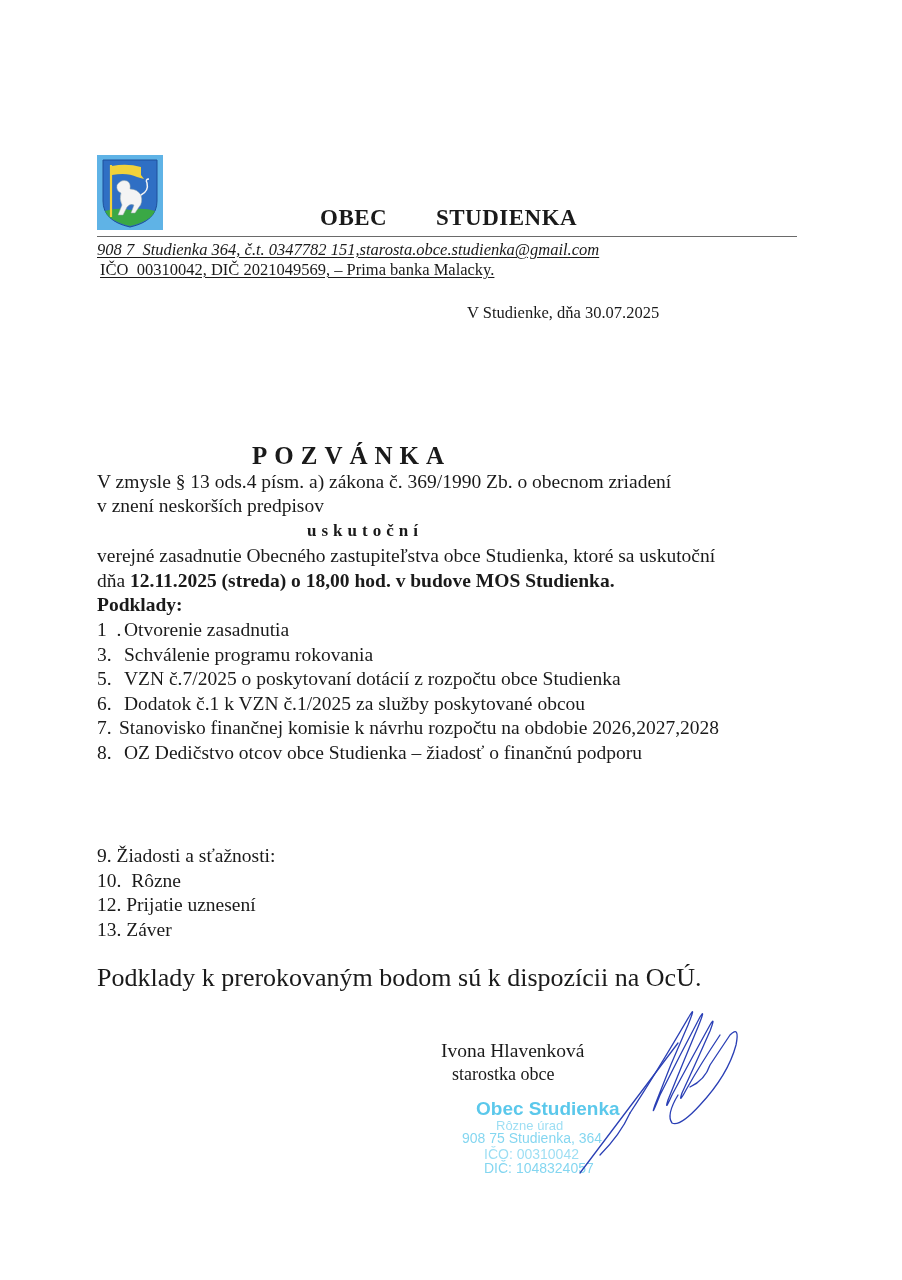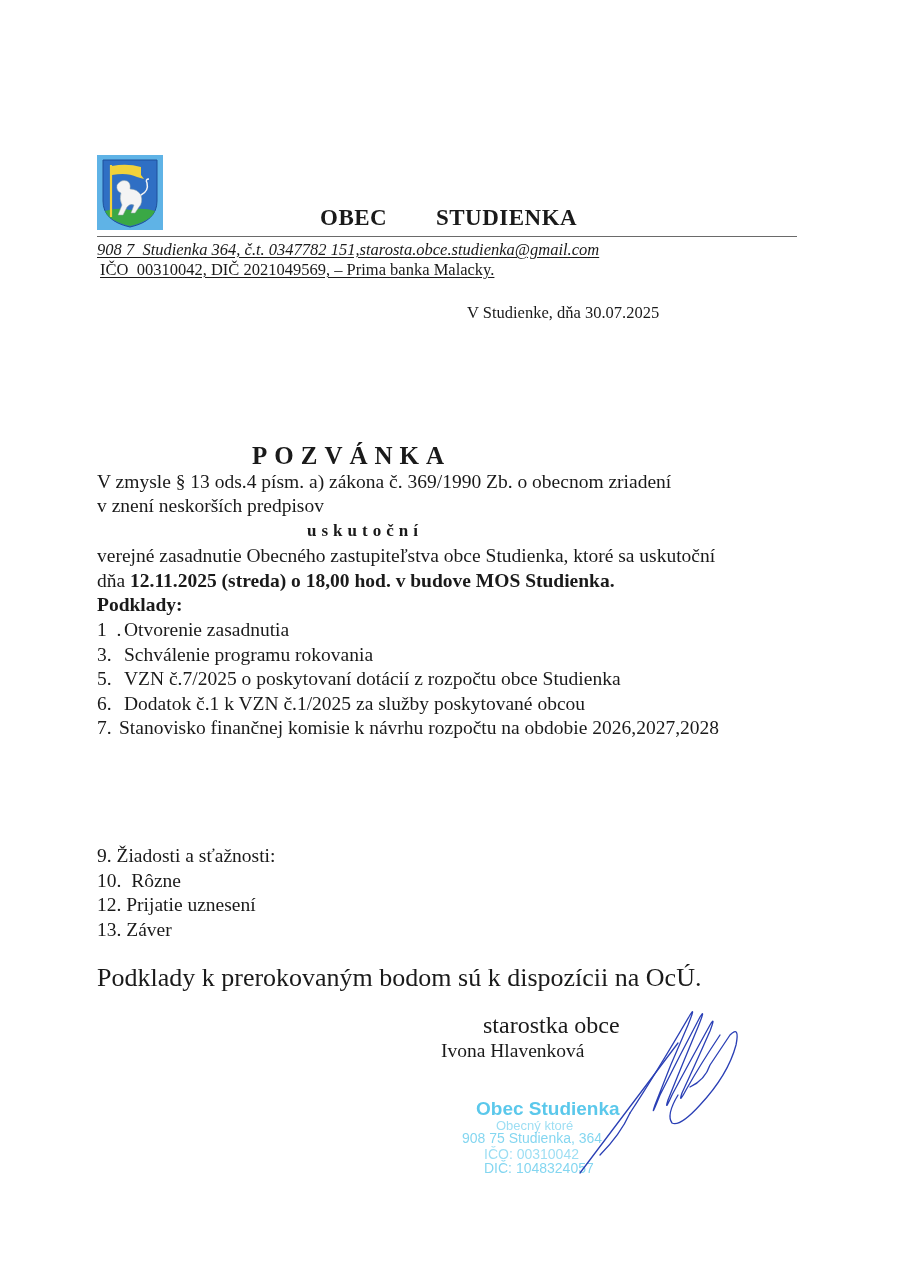--- a/index.html
+++ b/index.html
@@ -23,21 +23,21 @@
   .para2 b { font-weight: bold; }
   .program-label { top: 593px; font-weight: bold; }
   .prog-list { left: 97px; top: 618px; font-size: 19.5px; line-height: 24.6px; }
   .prog-list div { white-space: nowrap; }
   .prog-list .num { display: inline-block; width: 27px; }
   .prog-list .num.tight { width: 22px; }
   .extra-list { left: 97px; top: 844px; font-size: 19.5px; line-height: 24.6px; }
   .extra-list div { white-space: pre; }
   .note { left: 97px; top: 963px; font-size: 26px; }
   .signer-name { left: 441px; top: 1040px; font-size: 19.5px; }
-  .signer-role { left: 452px; top: 1012px; font-size: 24px; margin-left: 31px; }
+  .signer-role { left: 452px; top: 1064px; font-size: 18px; }
   .stamp { left: 462px; top: 1098px; width: 180px; color: #3fbfe8; font-family: "Liberation Sans", "DejaVu Sans", sans-serif;
            opacity: 0.85; }
   .stamp .s1 { position: absolute; left: 14px; top: 0; font-size: 19px; font-weight: bold; }
   .stamp .s2 { position: absolute; left: 34px; top: 20px; font-size: 13px; opacity: 0.6; }
   .stamp .s3 { position: absolute; left: 0; top: 32px; font-size: 14px; opacity: 0.75; }
   .stamp .s4 { position: absolute; left: 22px; top: 48px; font-size: 14px; opacity: 0.6; }
   .stamp .s5 { position: absolute; left: 22px; top: 62px; font-size: 14px; opacity: 0.75; }
   .signature { left: 560px; top: 995px; width: 200px; height: 190px; }
 </style>
 </head>
@@ -69,37 +69,38 @@
 <div class="abs body para1">verejné zasadnutie Obecného zastupiteľstva obce Studienka, ktoré sa uskutoční</div>
 <div class="abs body para2"><span>dňa </span><b>12.11.2025 (streda) o 18,00 hod. v budove MOS Studienka.</b></div>
 <div class="abs body program-label">Podklady:</div>
 
 <div class="abs prog-list">
   <div><span class="num" style="white-space:pre">1  .</span><span>Otvorenie zasadnutia</span></div>
   <div><span class="num">3.</span><span>Schválenie programu rokovania</span></div>
   <div><span class="num">5.</span><span>VZN č.7/2025 o poskytovaní dotácií z rozpočtu obce Studienka</span></div>
   <div><span class="num">6.</span><span>Dodatok č.1 k VZN č.1/2025 za služby poskytované obcou</span></div>
   <div><span class="num tight">7.</span><span>Stanovisko finančnej komisie k návrhu rozpočtu na obdobie 2026,2027,2028</span></div>
+  <div><span class="num">8.</span><span>OZ Dedičstvo otcov obce Studienka – žiadosť o finančnú podporu</span></div>
 </div>
 
 <div class="abs extra-list">
   <div>9. Žiadosti a sťažnosti:</div>
   <div>10.  Rôzne</div>
   <div>12. Prijatie uznesení</div>
   <div>13. Záver</div>
 </div>
 
 <div class="abs note">Podklady k prerokovaným bodom sú k dispozícii na OcÚ.</div>
 
 <div class="abs signer-name">Ivona Hlavenková</div>
 <div class="abs signer-role">starostka obce</div>
 
 <div class="abs stamp">
   <span class="s1">Obec Studienka</span>
-  <span class="s2">Obecný ktoré</span>
+  <span class="s2">Rôzne úrad</span>
   <span class="s3">908 75 Studienka, 364</span>
   <span class="s4">IČO: 00310042</span>
   <span class="s5">DIČ: 1048324057</span>
 </div>
 
 <div class="abs signature">
   <svg width="200" height="190" viewBox="0 0 200 190" fill="none" stroke="#2a3fb5" stroke-width="1.3" stroke-linecap="round" stroke-linejoin="round">
     <path d="M20 178 L118 48"></path>
     <path d="M70 118 Q95 80 130 20 Q136 10 128 30 Q110 70 95 110 Q90 125 100 100 Q120 60 140 22 Q146 12 138 32 Q120 75 108 105 Q104 118 112 100 Q128 70 150 30 Q156 20 150 36 Q135 70 122 98 Q118 110 126 95 Q140 70 160 40"></path>
     <path d="M130 92 Q145 85 150 70 Q160 55 170 40 Q180 30 176 50 Q168 80 140 110 Q120 132 112 128 Q106 120 118 100"></path>

